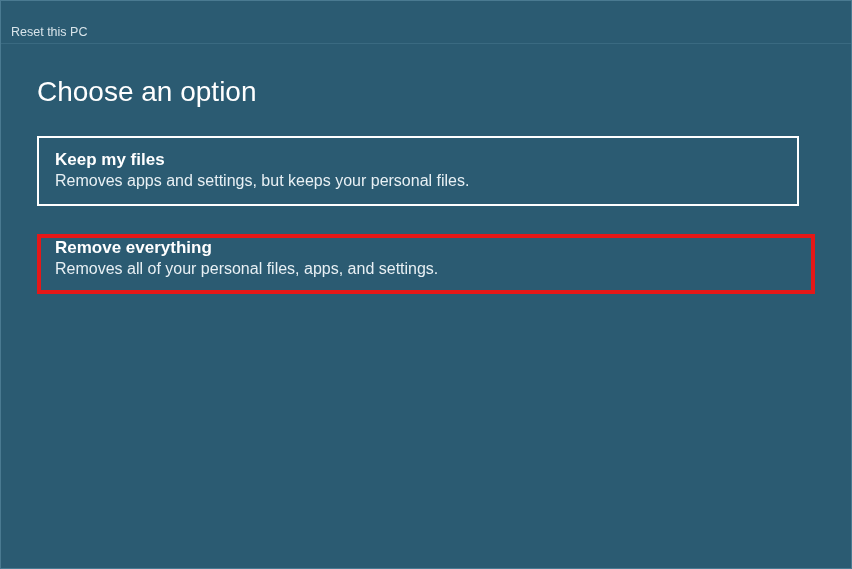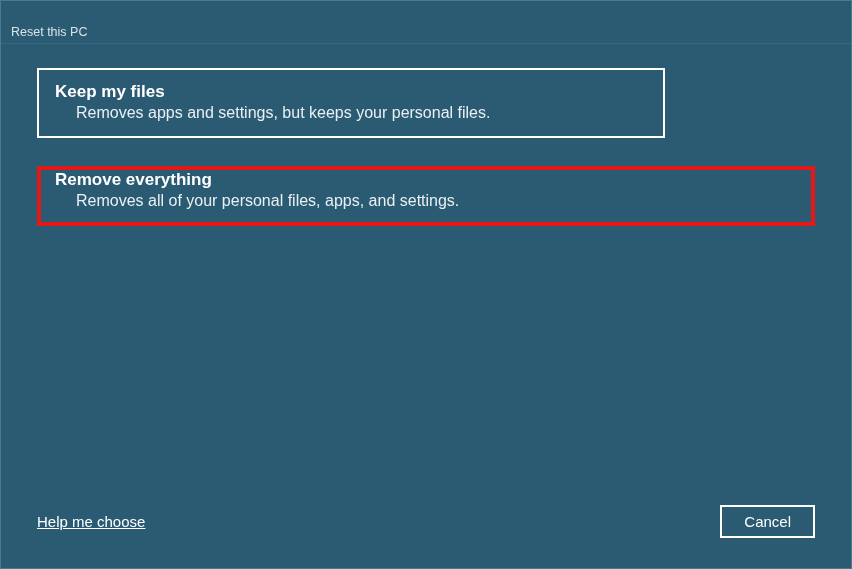--- a/index.html
+++ b/index.html
@@ -35,40 +35,39 @@
       font-weight: 400;
       color: #ffffff;
       margin-bottom: 28px;
       margin-top: 8px;
     }
     .option {
       border: 2px solid #ffffff;
       padding: 12px 16px 14px 16px;
       margin-bottom: 28px;
       cursor: pointer;
-      width: 628px;
+      width: 762px;
     }
     .option-highlight {
       border: 4px solid #e51818;
       padding: 0 14px 12px 14px;
       margin-bottom: 28px;
       cursor: pointer;
       width: 778px;
     }
     .option-title {
       font-size: 17px;
       font-weight: 600;
       color: #ffffff;
       margin-bottom: 2px;
     }
     .option-desc {
       font-size: 16px;
       font-weight: 400;
       color: #e8f0f4;
-      margin-left: 21px;
     }
     .footer {
       position: absolute;
       bottom: 30px;
       left: 36px;
       right: 36px;
       display: flex;
       justify-content: space-between;
       align-items: center;
     }
@@ -90,29 +89,26 @@
   </style>
 </head>
 <body>
 
 <div class="window">
   <div class="title-bar">
     <span>Reset this PC</span>
   </div>
 
   <div class="content">
+    <h1 class="page-title">Choose an option</h1>
 
     <div class="option">
       <div class="option-title">Keep my files</div>
       <div class="option-desc">Removes apps and settings, but keeps your personal files.</div>
     </div>
 
     <div class="option-highlight">
       <div class="option-title">Remove everything</div>
       <div class="option-desc">Removes all of your personal files, apps, and settings.</div>
     </div>
   </div>
 
-  <div class="footer">
-    <span class="help-link">Help me choose</span>
-    <button class="cancel-button">Cancel</button>
-  </div>
 </div>
 
 </body></html>

